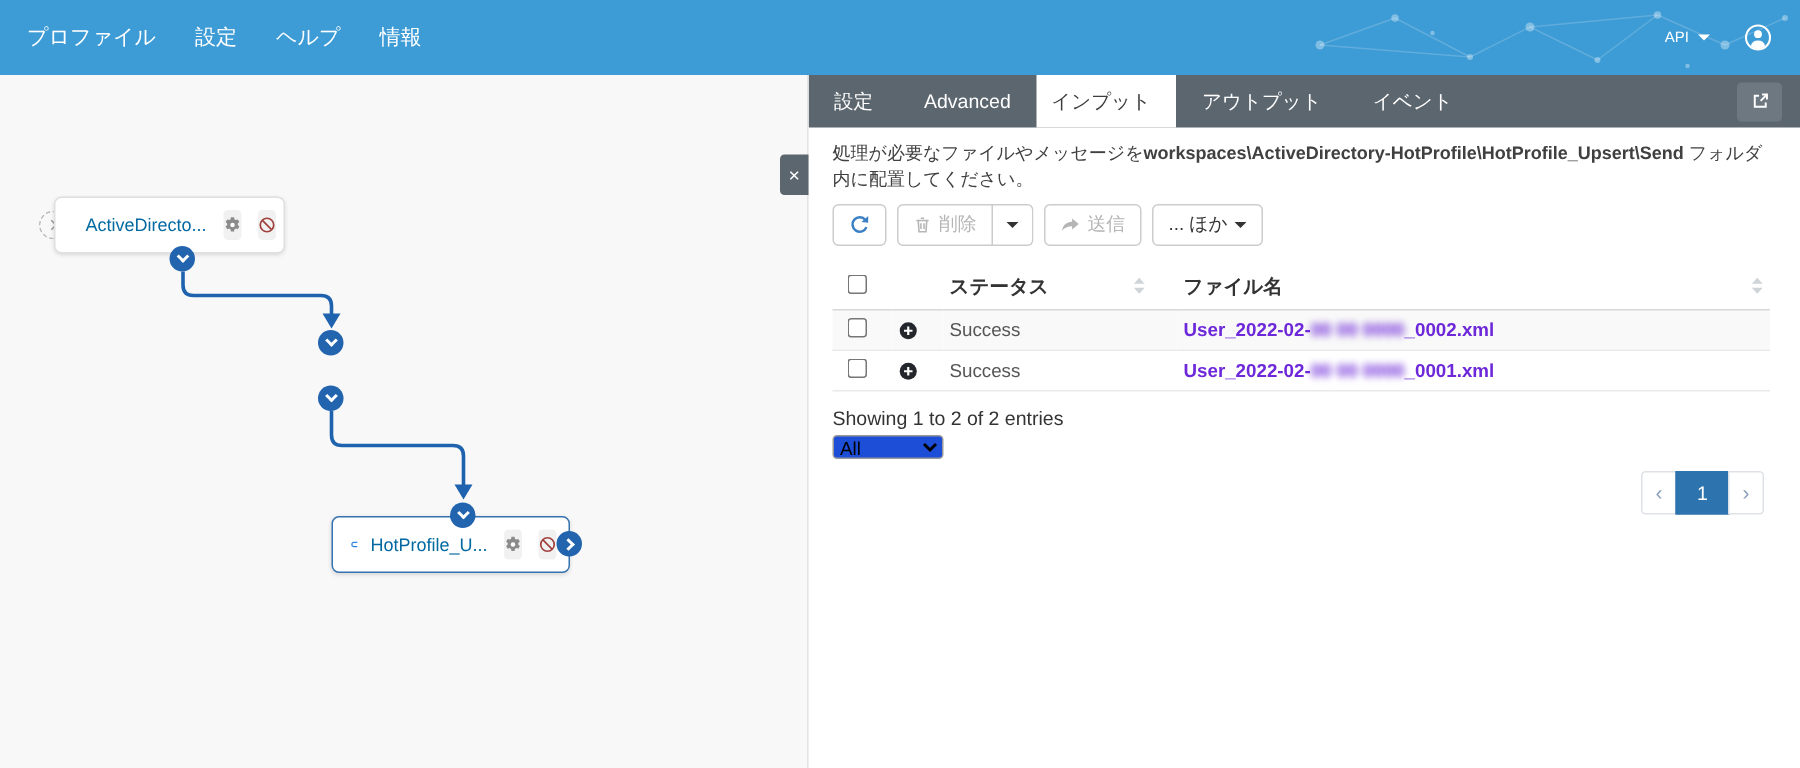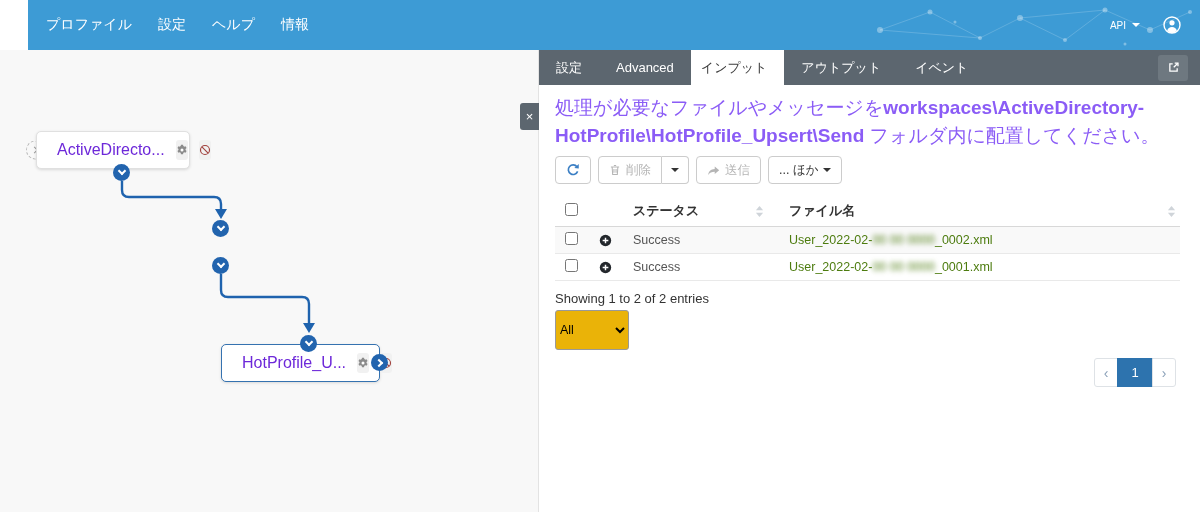--- a/index.html
+++ b/index.html
@@ -1,81 +1,81 @@
 <!DOCTYPE html>
 <html><head>
 <meta charset="utf-8">
 <style>
   * { box-sizing: border-box; margin: 0; padding: 0; }
   html,body { width:1200px; height:512px; overflow:hidden; }
   body { font-family: "Liberation Sans", "DejaVu Sans", sans-serif; background:#fff; }
   .app { width:1200px; height:512px; display:flex; flex-direction:column; }
 
   
-  .topnav { position:relative; height:50px; background:#3d9bd5; display:flex; align-items:center; padding:0 18px; flex:0 0 50px; overflow:hidden;margin-left:28px; }
+  .topnav { position:relative; height:50px; background:#3d9bd5; display:flex; align-items:center; padding:0 18px; flex:0 0 50px; overflow:hidden; }
   .topnav .net { position:absolute; right:0; top:0; pointer-events:none; }
   .nav-item { color:#fff; font-size:14px; margin-right:26px; cursor:pointer; position:relative; z-index:2; }
   .nav-right { margin-left:auto; display:flex; align-items:center; gap:22px; position:relative; z-index:2; }
   .api-dd { color:#fff; font-size:10px; display:flex; align-items:center; gap:6px; cursor:pointer; }
   .caret { display:inline-block; width:0; height:0; border-left:4px solid transparent; border-right:4px solid transparent; border-top:4px solid currentColor; }
   .avatar { width:20px; height:20px; display:flex; align-items:center; justify-content:center; cursor:pointer; }
 
   
   .main { flex:1; display:flex; min-height:0; }
 
   
   .canvas { position:relative; width:539px; flex:0 0 539px; background:#f8f8f8; border-right:1px solid #e3e3e3; }
   .connectors { position:absolute; left:0; top:0; }
   .flowline { fill:none; stroke:#1f63ae; stroke-width:2.4; }
   .flowarrow { fill:#1f63ae; }
   .node { position:absolute; }
   .card { position:relative; z-index:1; background:#fff; border:1px solid #e0e0e0; border-radius:5px; box-shadow:0 1px 3px rgba(0,0,0,.13); height:100%; display:flex; align-items:center; padding:0 8px 0 12px; gap:8px; }
   .node.selected .card { border:1px solid #3572b0; }
-  .node-label { font-size:16px; color:#6d28d9; white-space:nowrap; }
+  .node-label { font-size:12px; color:#0369a1; white-space:nowrap; }
   .node-btn { width:24px; height:20px; background:#f1f1f1; border:none; border-radius:3px; display:flex; align-items:center; justify-content:center; margin-left:3px; cursor:pointer; }
   .ghost-circle { position:absolute; left:-10px; top:50%; transform:translateY(-50%); width:19px; height:19px; border:1.5px dashed #b9b9b9; border-radius:50%; z-index:0; display:flex; align-items:center; justify-content:center; }
   .ghost-chev { width:5px; height:5px; border-right:1.5px solid #9a9a9a; border-top:1.5px solid #9a9a9a; transform:rotate(45deg); margin-left:-2px; }
   .port { position:absolute; width:17px; height:17px; background:#2264ae; border-radius:50%; z-index:2; display:flex; align-items:center; justify-content:center; cursor:pointer; }
   .chev-down { width:6px; height:6px; border-right:2px solid #fff; border-bottom:2px solid #fff; transform:rotate(45deg); margin-top:-3px; }
   .chev-right { width:6px; height:6px; border-right:2px solid #fff; border-bottom:2px solid #fff; transform:rotate(-45deg); margin-left:-2px; }
   .panel-close { position:absolute; left:520px; top:53px; width:19px; height:27px; background:#5c666f; color:#fff; border:none; border-radius:3px 0 0 3px; font-size:13px; line-height:1; cursor:pointer; }
 
   
   .panel { flex:1; background:#fff; display:flex; flex-direction:column; min-width:0; }
   .tabbar { height:35px; background:#5c666f; display:flex; align-items:stretch; flex:0 0 35px; }
   .tab { color:#fff; font-size:13px; line-height:35px; padding:0 17px; cursor:pointer; white-space:nowrap; }
   .tab.active { background:#fff; color:#3d3d3d;padding-left:10px; }
   .ext-btn { margin-left:auto; align-self:center; margin-right:12px; width:30px; height:26px; background:#6e7880; border:none; border-radius:3px; display:flex; align-items:center; justify-content:center; cursor:pointer; }
   .panel-body { flex:1; padding:9px 20px 0 16px; position:relative; }
-  .desc { font-size:19px; color:#8b5cf6; line-height:1.45; margin-bottom:7px; max-width:640px; }
+  .desc { font-size:12px; color:#404040; line-height:1.45; margin-bottom:7px; max-width:640px; }
   .desc b { font-weight:bold; }
 
   .toolbar { display:flex; align-items:center; gap:7px; margin-bottom:12px; }
   .tbtn { height:28px; background:#fff; border:1px solid #ccc; border-radius:4px; font-size:12.5px; color:#333; display:flex; align-items:center; gap:5px; padding:0 10px; cursor:pointer; font-family:inherit;justify-content:center; }
   .tbtn.icon-only { width:36px; justify-content:center; padding:0; color:#3b7fc4; }
   .tbtn.disabled { color:#b5b5b5; cursor:default; }
   .btn-group { display:flex; }
   .btn-group .tbtn:first-child { border-radius:4px 0 0 4px; }
   .btn-group .caret-btn { border-radius:0 4px 4px 0; border-left:none; padding:0 9px; color:#333; }
 
   table.files { width:100%; border-collapse:collapse; }
   .files th { font-size:13px; font-weight:bold; color:#333; text-align:left; padding:6px 4px; border-bottom:1px solid #d8d8d8; }
   .files td { font-size:12.5px; color:#555; padding:5px 4px; border-bottom:1px solid #e9e9e9; }
   .files tr.odd td { background:#f9f9f9; }
   .th-inner { display:flex; align-items:center;text-align:right; }
   .sort-gap { margin-left:56px; }
   .sort-end { margin-left:auto; }
   .cell-check, .head-check { padding-left:10px !important; }
-  .file-link { color:#4d7c0f; text-decoration:none; cursor:pointer; }
+  .file-link { color:#6d28d9; text-decoration:none; cursor:pointer;font-weight:bold; }
   .blurred { filter:blur(2.6px); display:inline-block; }
   input[type=checkbox]{ width:13px; height:13px; cursor:pointer; }
 
   .showing { font-size:13px; color:#333; margin-top:10px; }
   .sel-row { margin-top:4px; display:flex; align-items:center; gap:7px; font-size:13px; color:#333; }
-  select { height:40px; font-size:12.5px; border:1px solid #999; border-radius:3px; background:#eab308; min-width:64px; font-family:inherit; cursor:pointer; }
+  select { height:16px; font-size:12.5px; border:1px solid #999; border-radius:3px; background:#1d4ed8; min-width:64px; font-family:inherit; cursor:pointer; }
   select.wide { min-width:74px; }
 
   .pagination { display:flex; justify-content:flex-end; margin-top:8px; padding-right:4px; }
   .pg-btn { height:29px; background:#fff; border:1px solid #dee2e6; color:#8aa0b8; font-size:14px; width:24px; cursor:pointer; }
   .pg-btn.prev { border-radius:3px 0 0 3px; }
   .pg-btn.next { border-radius:0 3px 3px 0; margin-left:-1px; }
   .pg-btn.page-active { width:36px; background:#2d73ae; border-color:#2d73ae; color:#fff; font-size:13px; margin-left:-1px; }
 </style>
 </head>
 <body>

